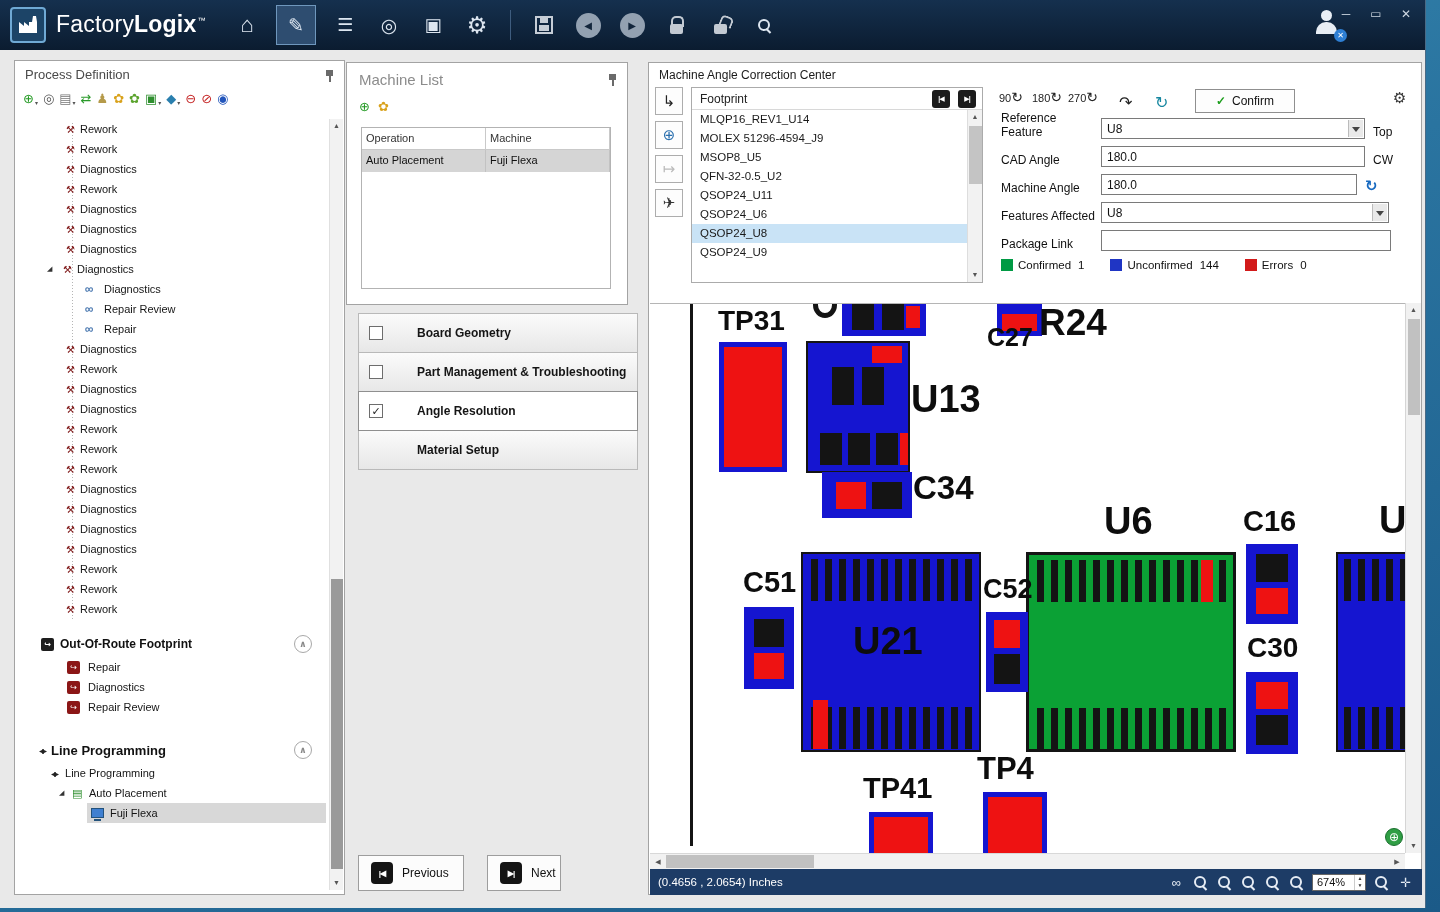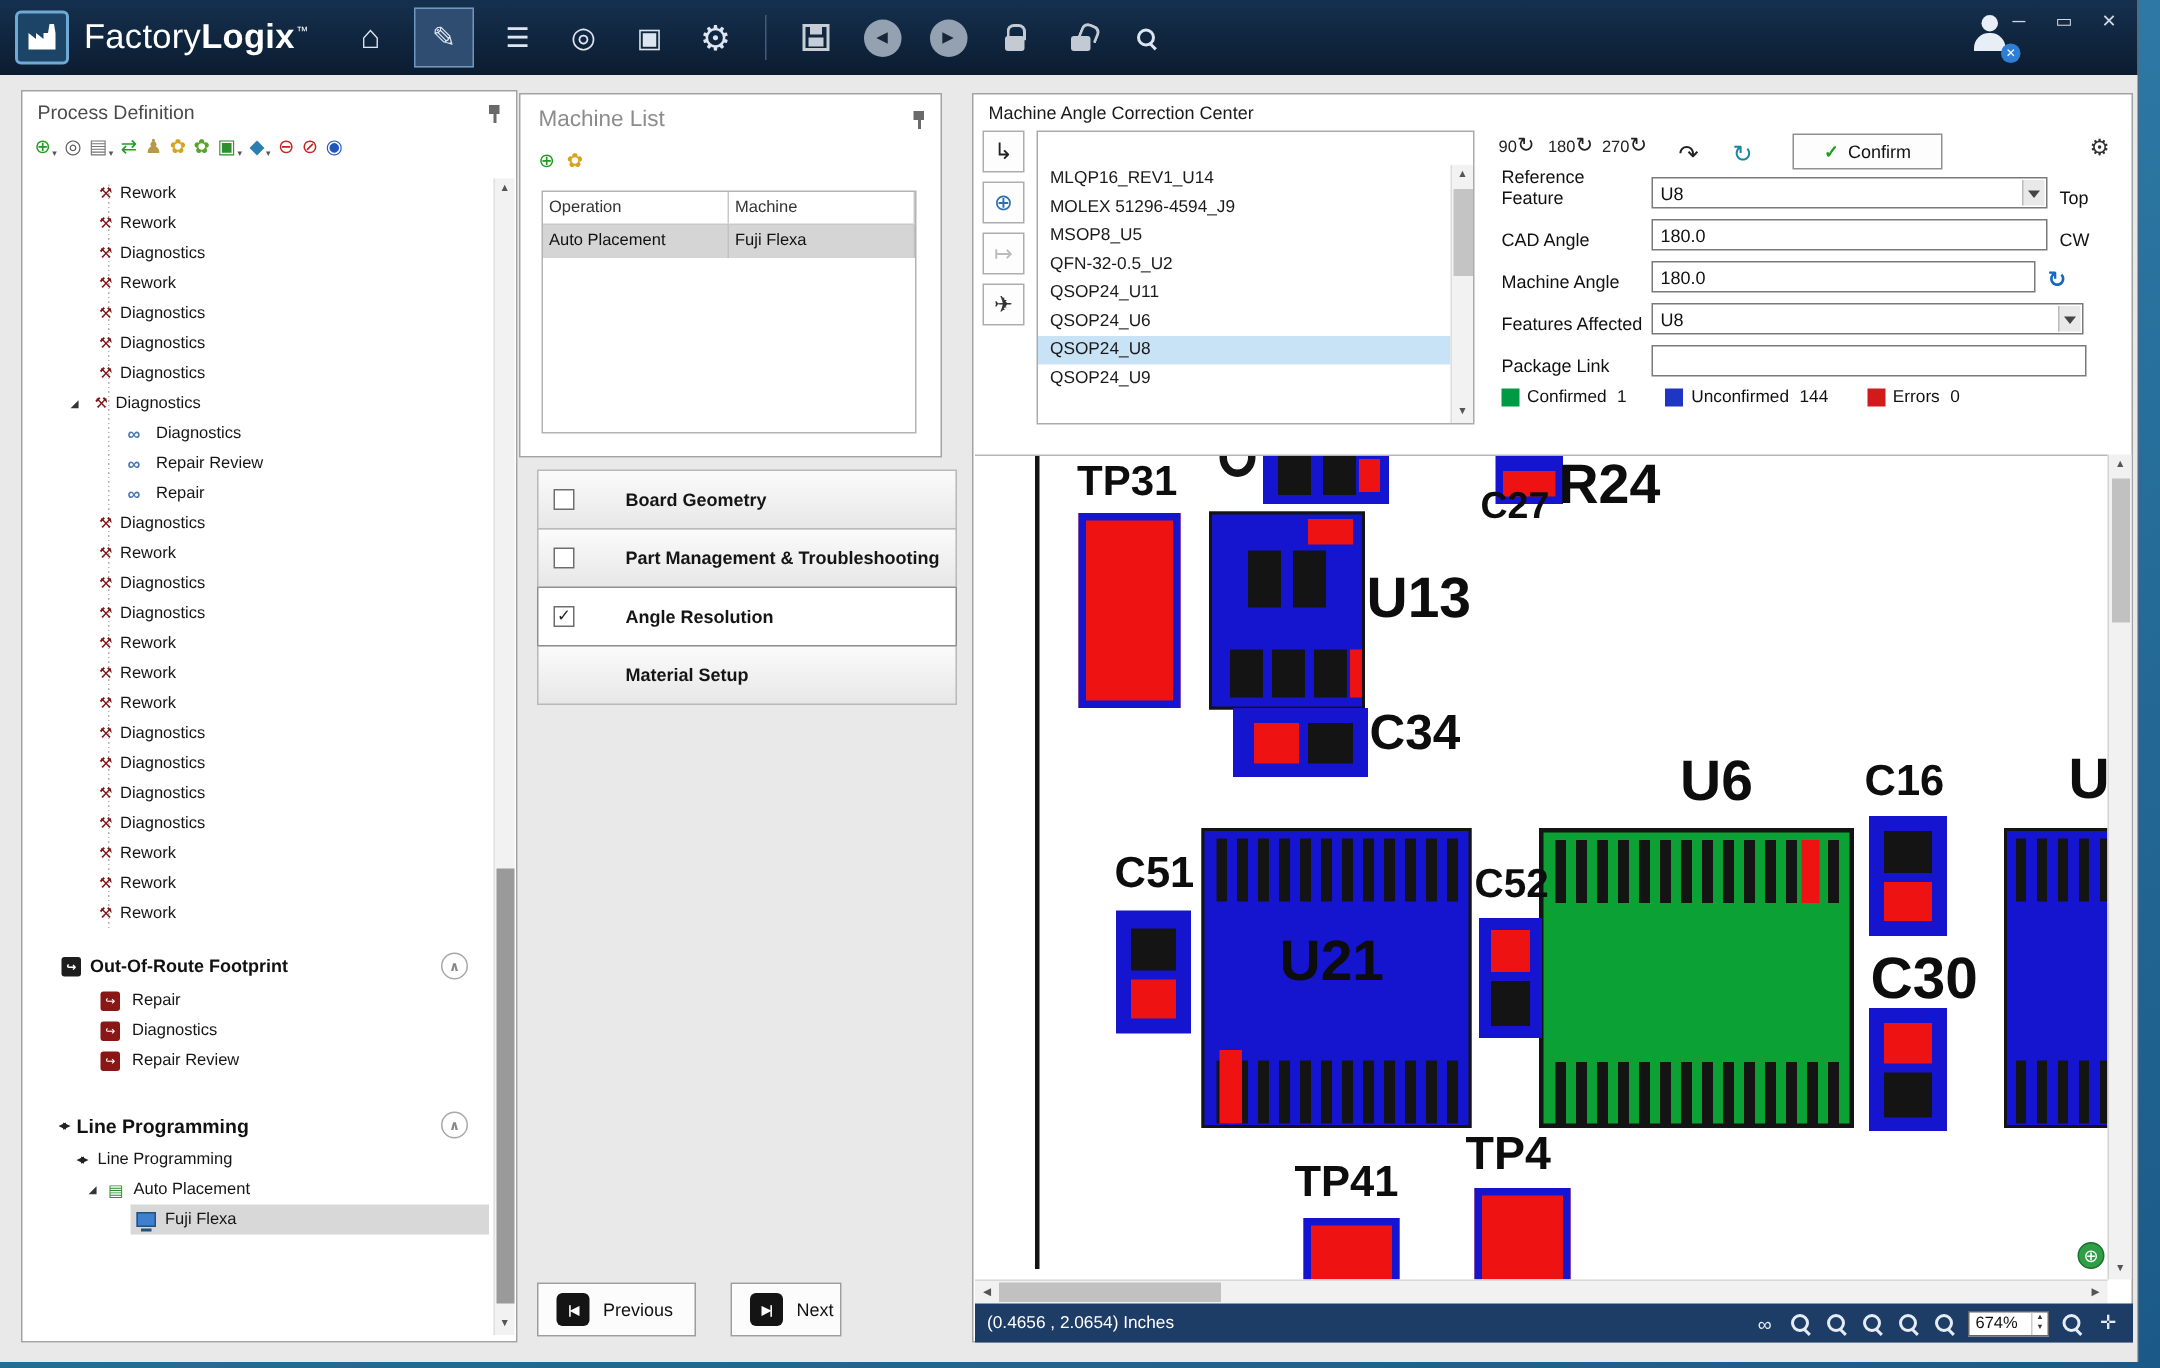--- a/index.html
+++ b/index.html
@@ -461,20 +461,25 @@
         </div>
         <div class="stripbtn">
           <span class="g" style="color: rgb(187, 187, 187);">↦</span>
         </div>
         <div class="stripbtn">
           <span class="g" style="color: rgb(51, 51, 51);">✈</span>
         </div>
       </div>
 
     <div class="fbox">
+      <div class="fhead">
+        <span>Footprint</span>
+        <span class="fnav" style="right:32px">|◀</span>
+        <span class="fnav" style="right:6px">▶|</span>
+      </div>
       <div class="flist" id="flist">
           <div class="fitem">MLQP16_REV1_U14</div>
           <div class="fitem">MOLEX 51296-4594_J9</div>
           <div class="fitem">MSOP8_U5</div>
           <div class="fitem">QFN-32-0.5_U2</div>
           <div class="fitem">QSOP24_U11</div>
           <div class="fitem">QSOP24_U6</div>
           <div class="fitem sel">QSOP24_U8</div>
           <div class="fitem">QSOP24_U9</div>
         </div>
@@ -567,27 +572,27 @@
           <div class="pad" style="left: 10px; top: 10px; width: 32px; height: 27px; background: rgb(238, 18, 18);"></div>
           <div class="pad" style="left: 10px; top: 43px; width: 32px; height: 30px; background: rgb(20, 20, 20);"></div>
         </div>
         <div class="comp" style="left: 219px; top: 508px; width: 64px; height: 60px; background: rgb(238, 18, 18); border: 5px solid rgb(21, 21, 208);"></div>
         <div class="comp" style="left: 333px; top: 488px; width: 64px; height: 70px; background: rgb(238, 18, 18); border: 5px solid rgb(21, 21, 208);"></div>
         <span class="pcb-label" style="left: 68px; top: 2px; font-size: 28px;">TP31</span>
         <span class="pcb-label" style="left: 337px; top: 20px; font-size: 25px;">C27</span>
         <span class="pcb-label" style="left: 389px; top: 0px; font-size: 37px;">R24</span>
         <span class="pcb-label" style="left: 261px; top: 76px; font-size: 38px;">U13</span>
         <span class="pcb-label" style="left: 263px; top: 167px; font-size: 33px;">C34</span>
-        <span class="pcb-label" style="left: 454px; top: 198px; font-size: 38px; margin-left: 16px;">U6</span>
+        <span class="pcb-label" style="left: 454px; top: 198px; font-size: 38px;">U6</span>
         <span class="pcb-label" style="left: 593px; top: 202px; font-size: 29px;">C16</span>
         <span class="pcb-label" style="left: 729px; top: 197px; font-size: 38px;">U</span>
         <span class="pcb-label" style="left: 93px; top: 263px; font-size: 29px;">C51</span>
         <span class="pcb-label" style="left: 203px; top: 318px; font-size: 38px;">U21</span>
         <span class="pcb-label" style="left: 333px; top: 271px; font-size: 27px;">C52</span>
-        <span class="pcb-label" style="left: 597px; top: 329px; font-size: 39px;">C30</span>
+        <span class="pcb-label" style="left: 597px; top: 329px; font-size: 28px;">C30</span>
         <span class="pcb-label" style="left: 213px; top: 469px; font-size: 29px;">TP41</span>
         <span class="pcb-label" style="left: 327px; top: 449px; font-size: 31px;">TP4</span>
       </div>
 
     <div class="cvs" id="cvscroll">
       <div class="sbbtn">▲</div>
       <div class="vthumb"></div>
       <div class="sbbtn bot">▼</div>
     </div>
     <div class="cvs" id="chscroll">

